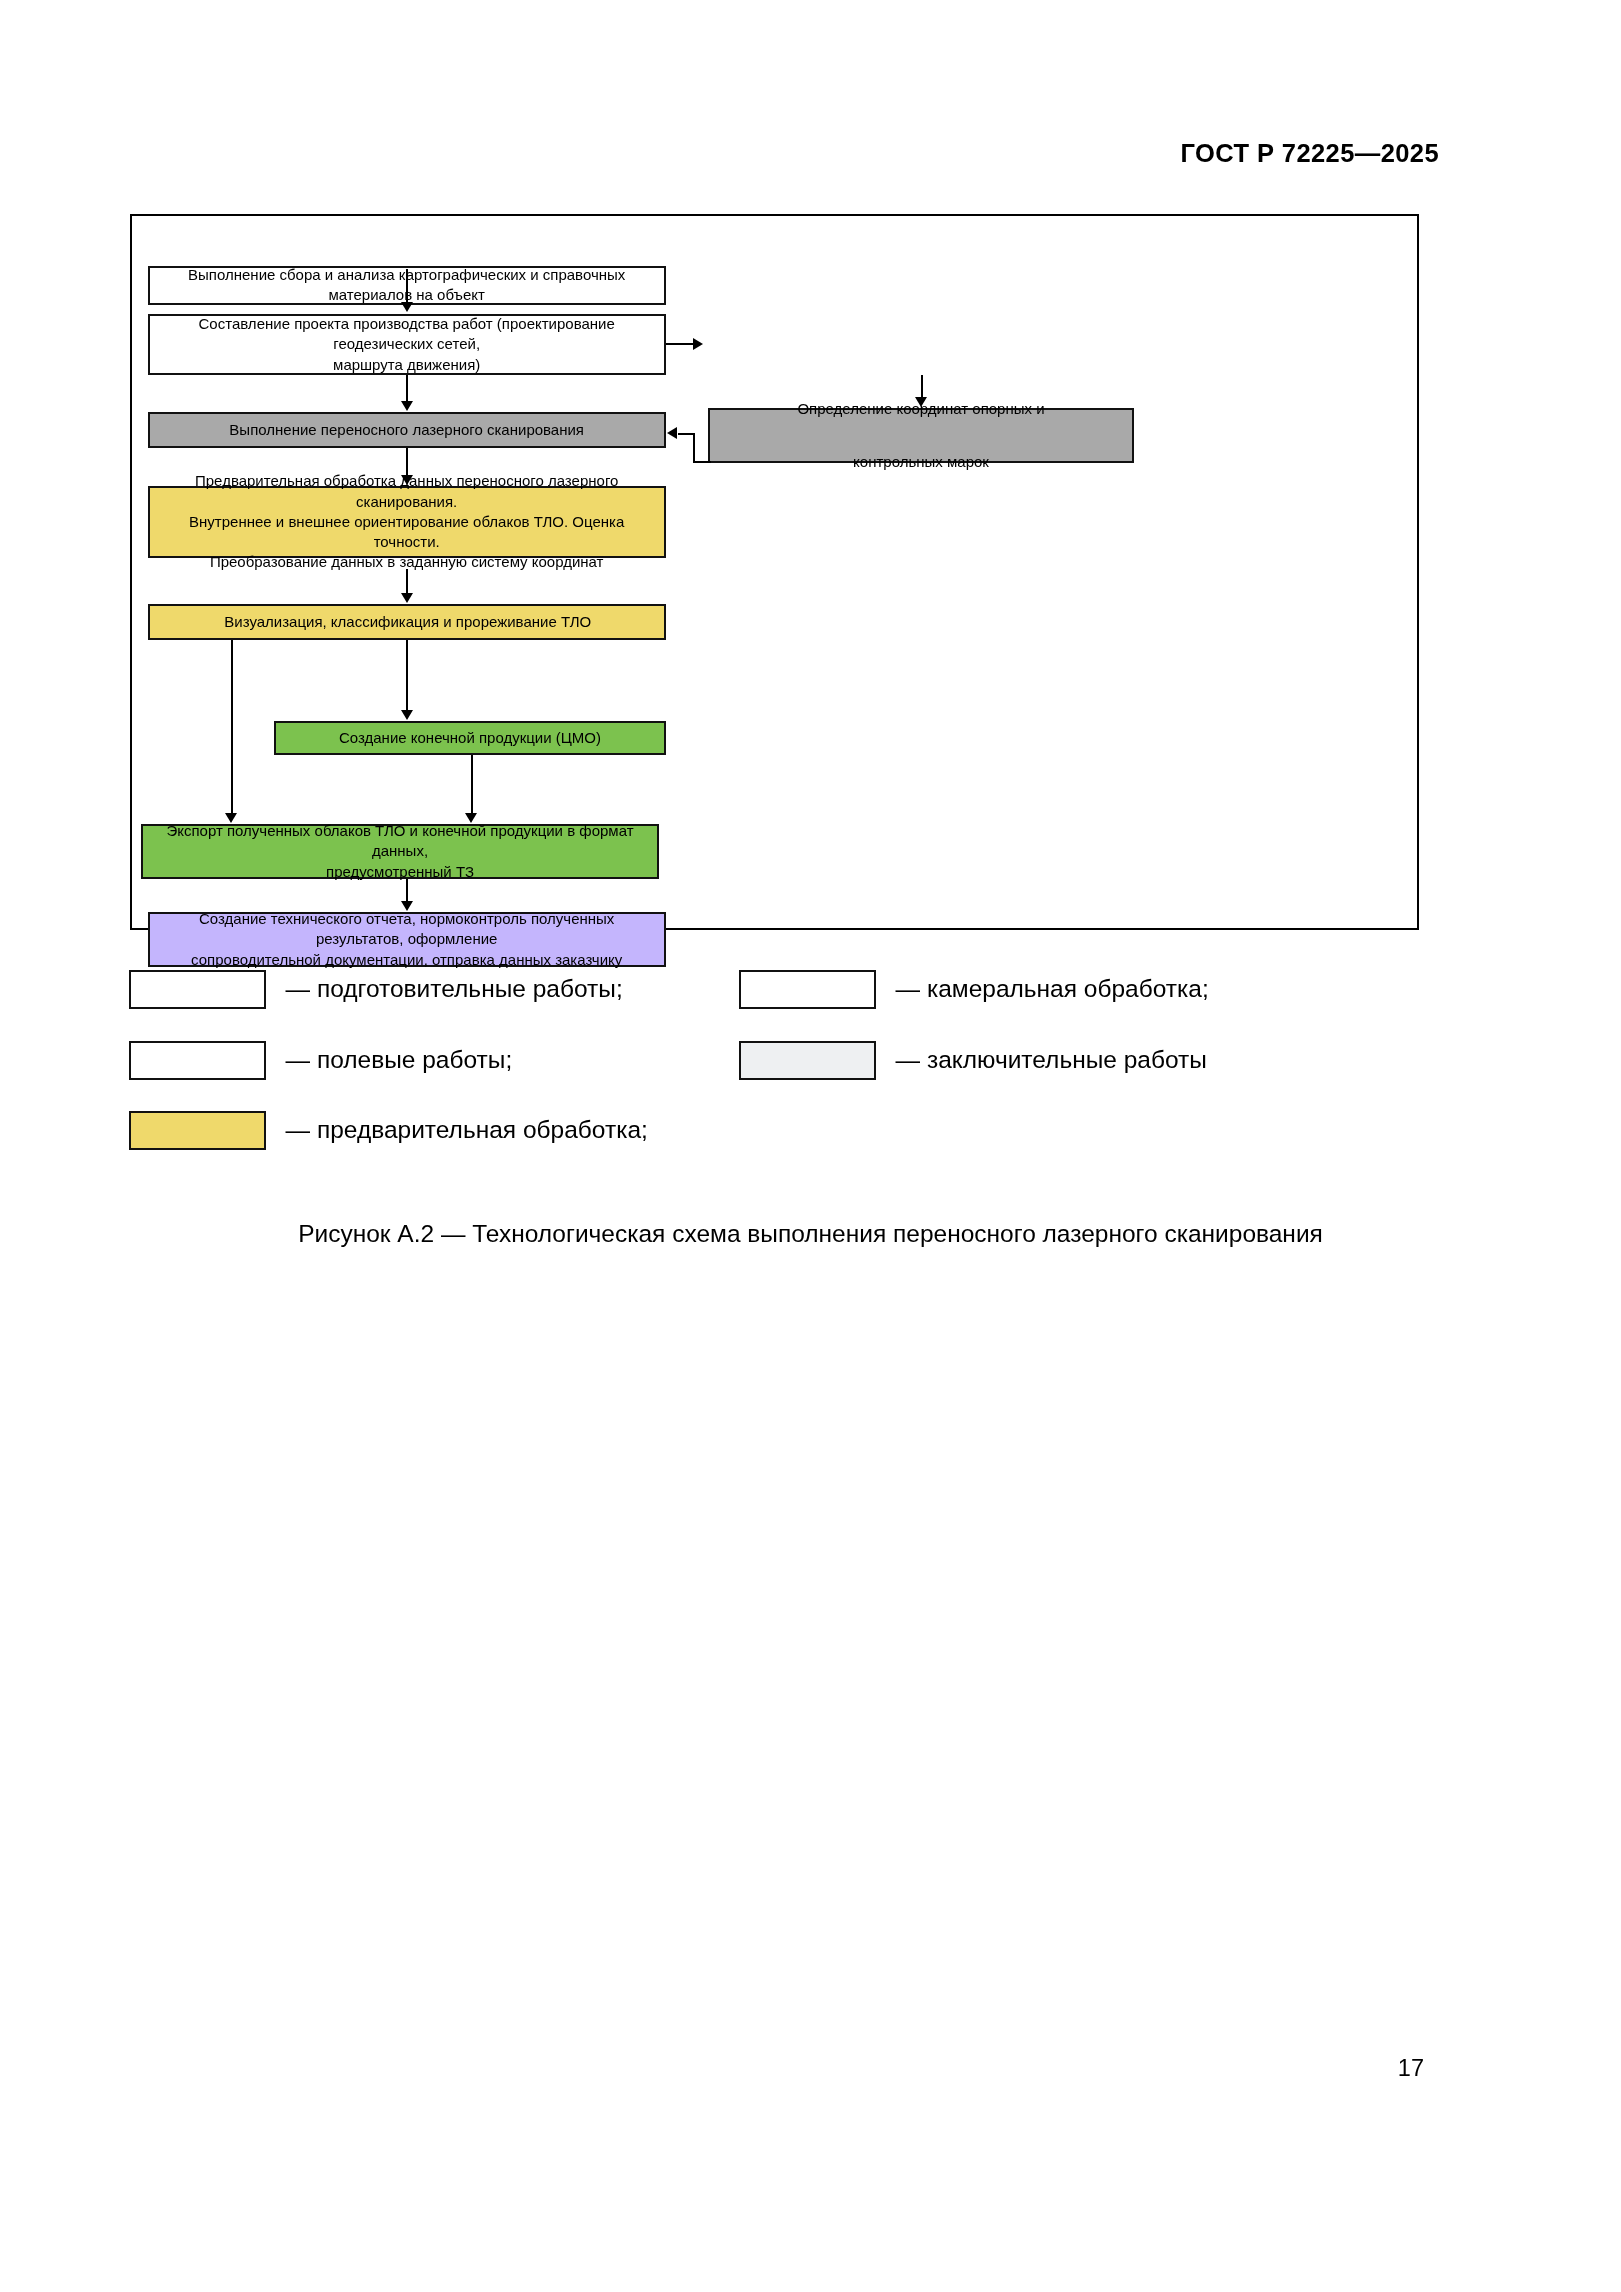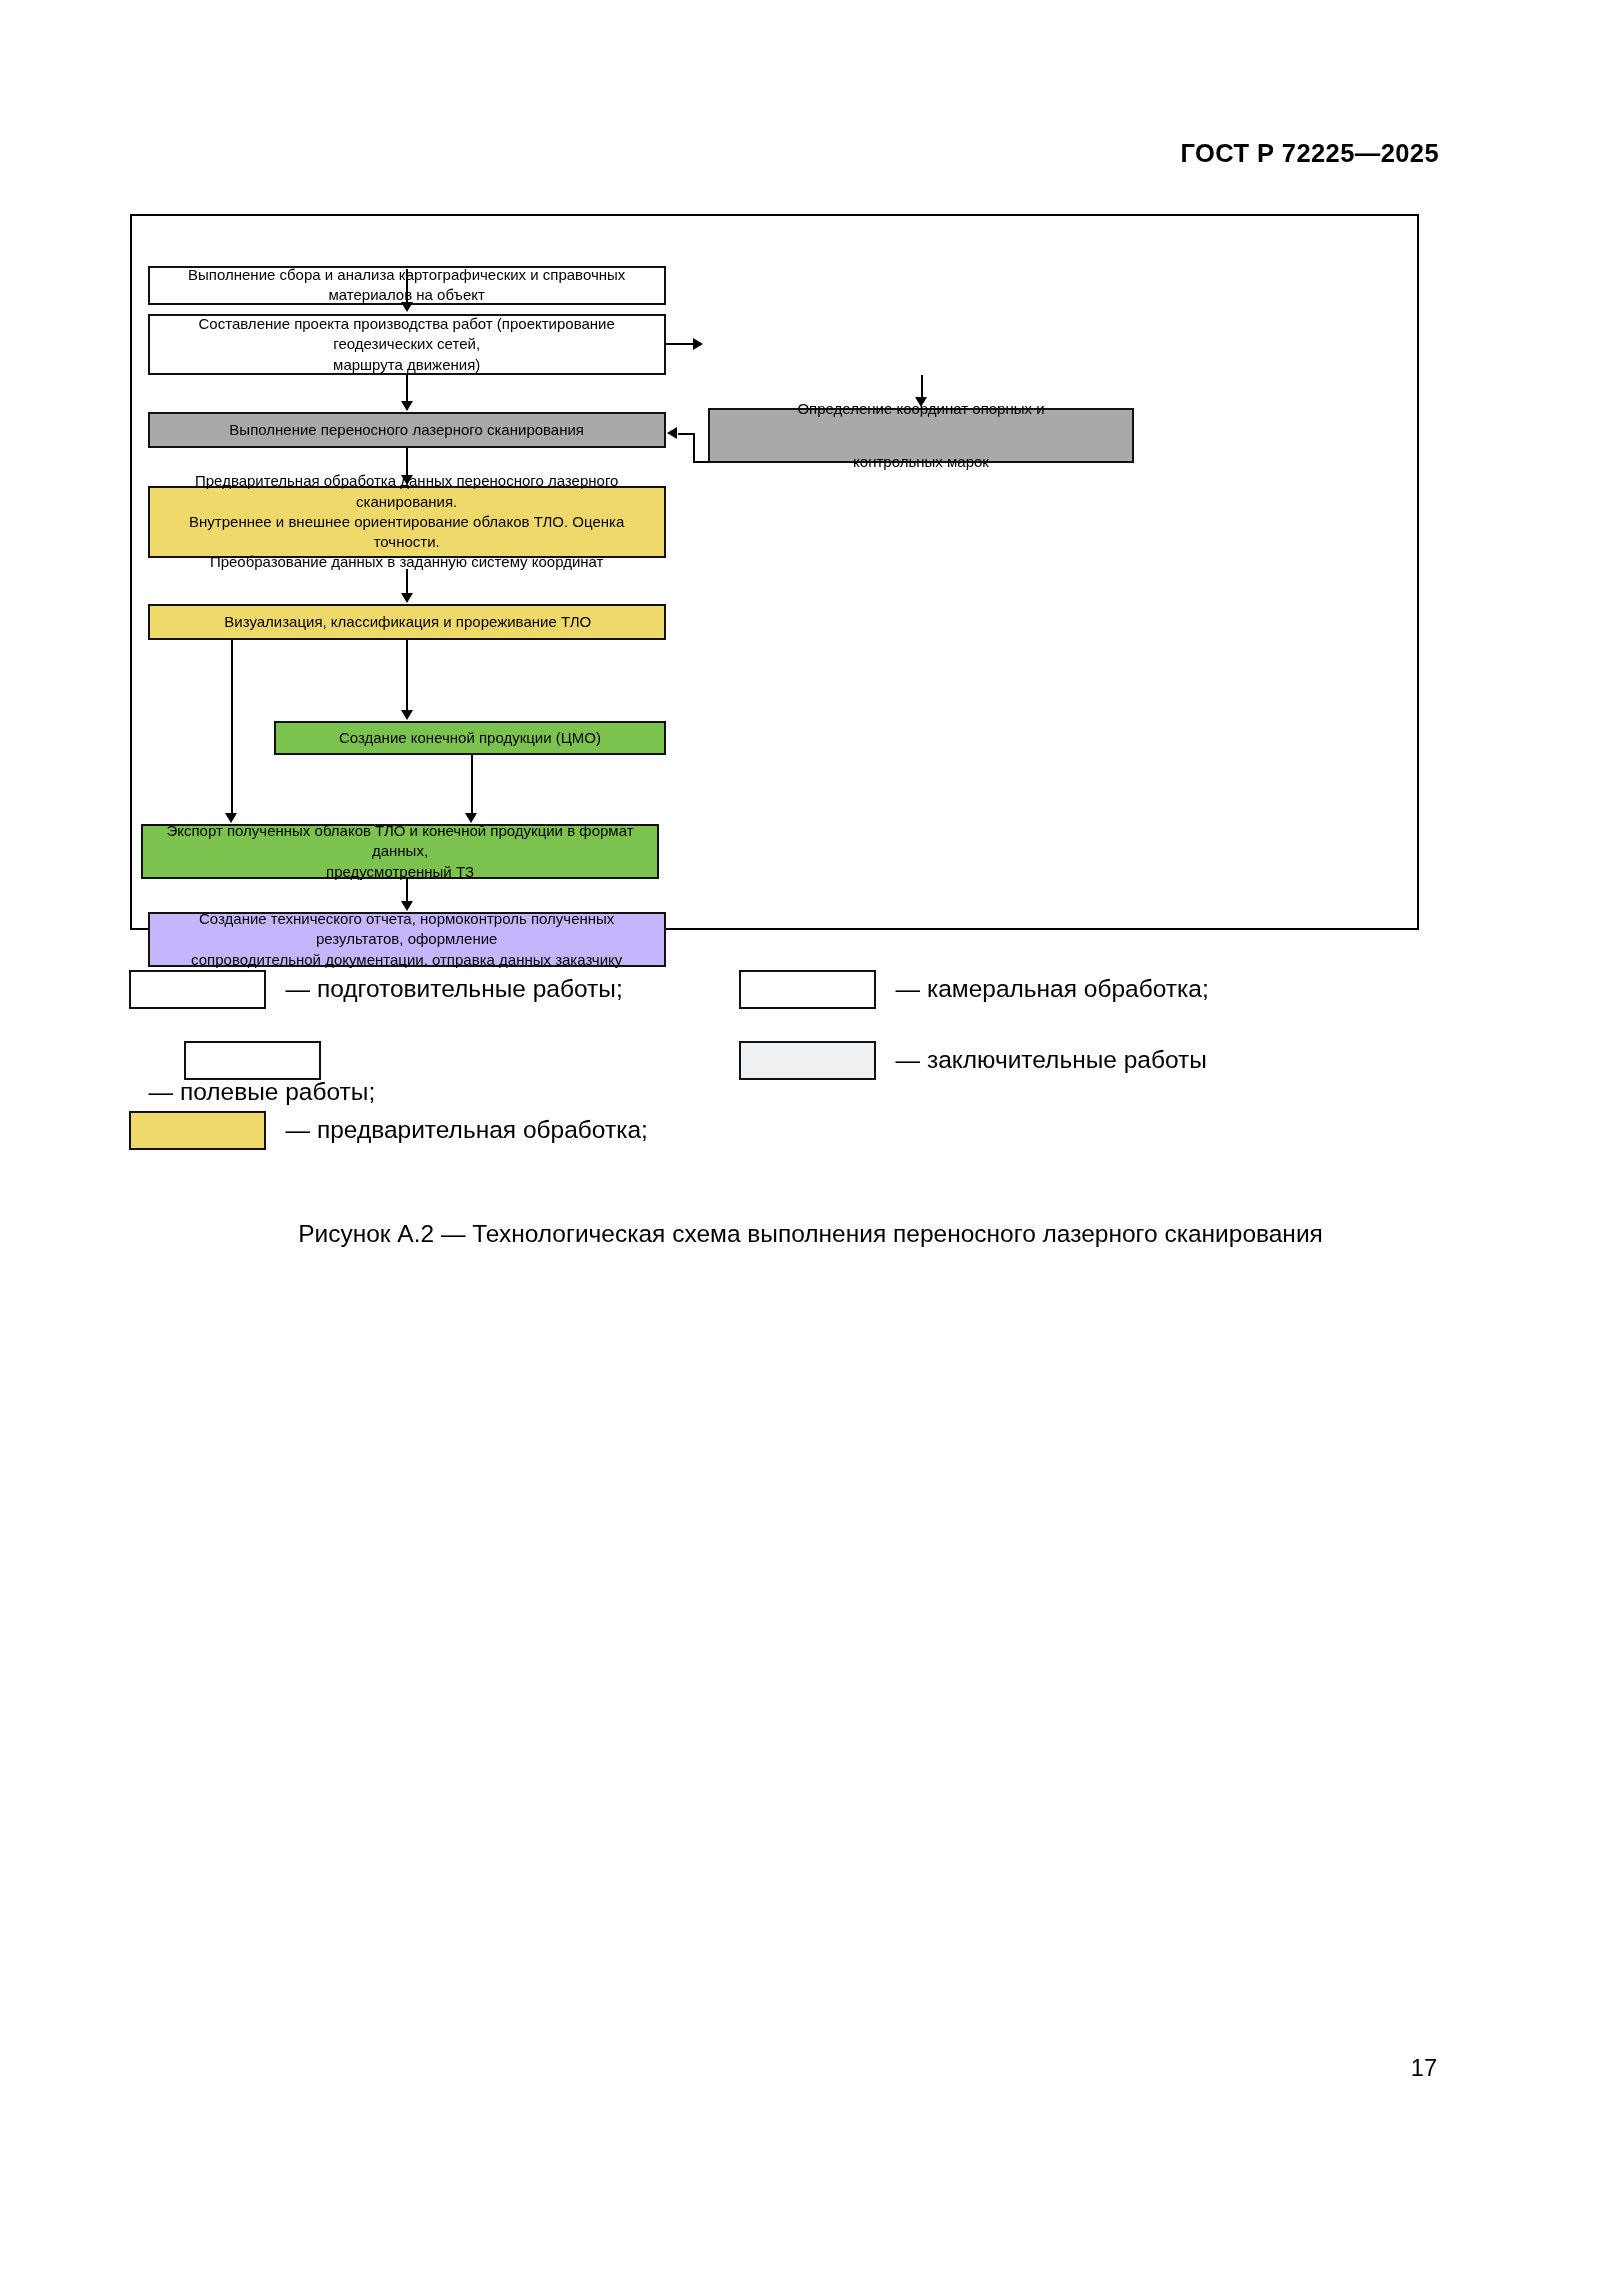--- a/index.html
+++ b/index.html
@@ -120,21 +120,21 @@
     left: 0;
     top: 1220px;
     width: 1621px;
     text-align: center;
     font-size: 24.5px;
   }
 
   
   .page-number {
     position: absolute;
-    right: 184px;
+    right: 197px;
     top: 2055px;
     font-size: 23.5px;
   }
 </style>
 </head>
 <body>
 
 <div class="doc-header">ГОСТ Р 72225—2025</div>
 
 <div class="figure-frame">
@@ -222,21 +222,21 @@
 <div class="legend-item" style="left:129px; top:970px;">
   <div class="legend-swatch" style="background:#ffffff;"></div>
   <div class="legend-label">— подготовительные работы;</div>
 </div>
 
 <div class="legend-item" style="left:739px; top:970px;">
   <div class="legend-swatch" style="background:#ffffff;"></div>
   <div class="legend-label">— камеральная обработка;</div>
 </div>
 
-<div class="legend-item" style="left:129px; top:1041px;flex-direction:column;">
+<div class="legend-item" style="left:129px; top:1041px;">
   <div class="legend-swatch" style="background:#ffffff;"></div>
   <div class="legend-label">— полевые работы;</div>
 </div>
 
 <div class="legend-item" style="left:739px; top:1041px;">
   <div class="legend-swatch" style="background:#eef0f2;"></div>
   <div class="legend-label">— заключительные работы</div>
 </div>
 
 <div class="legend-item" style="left:129px; top:1111px;">

